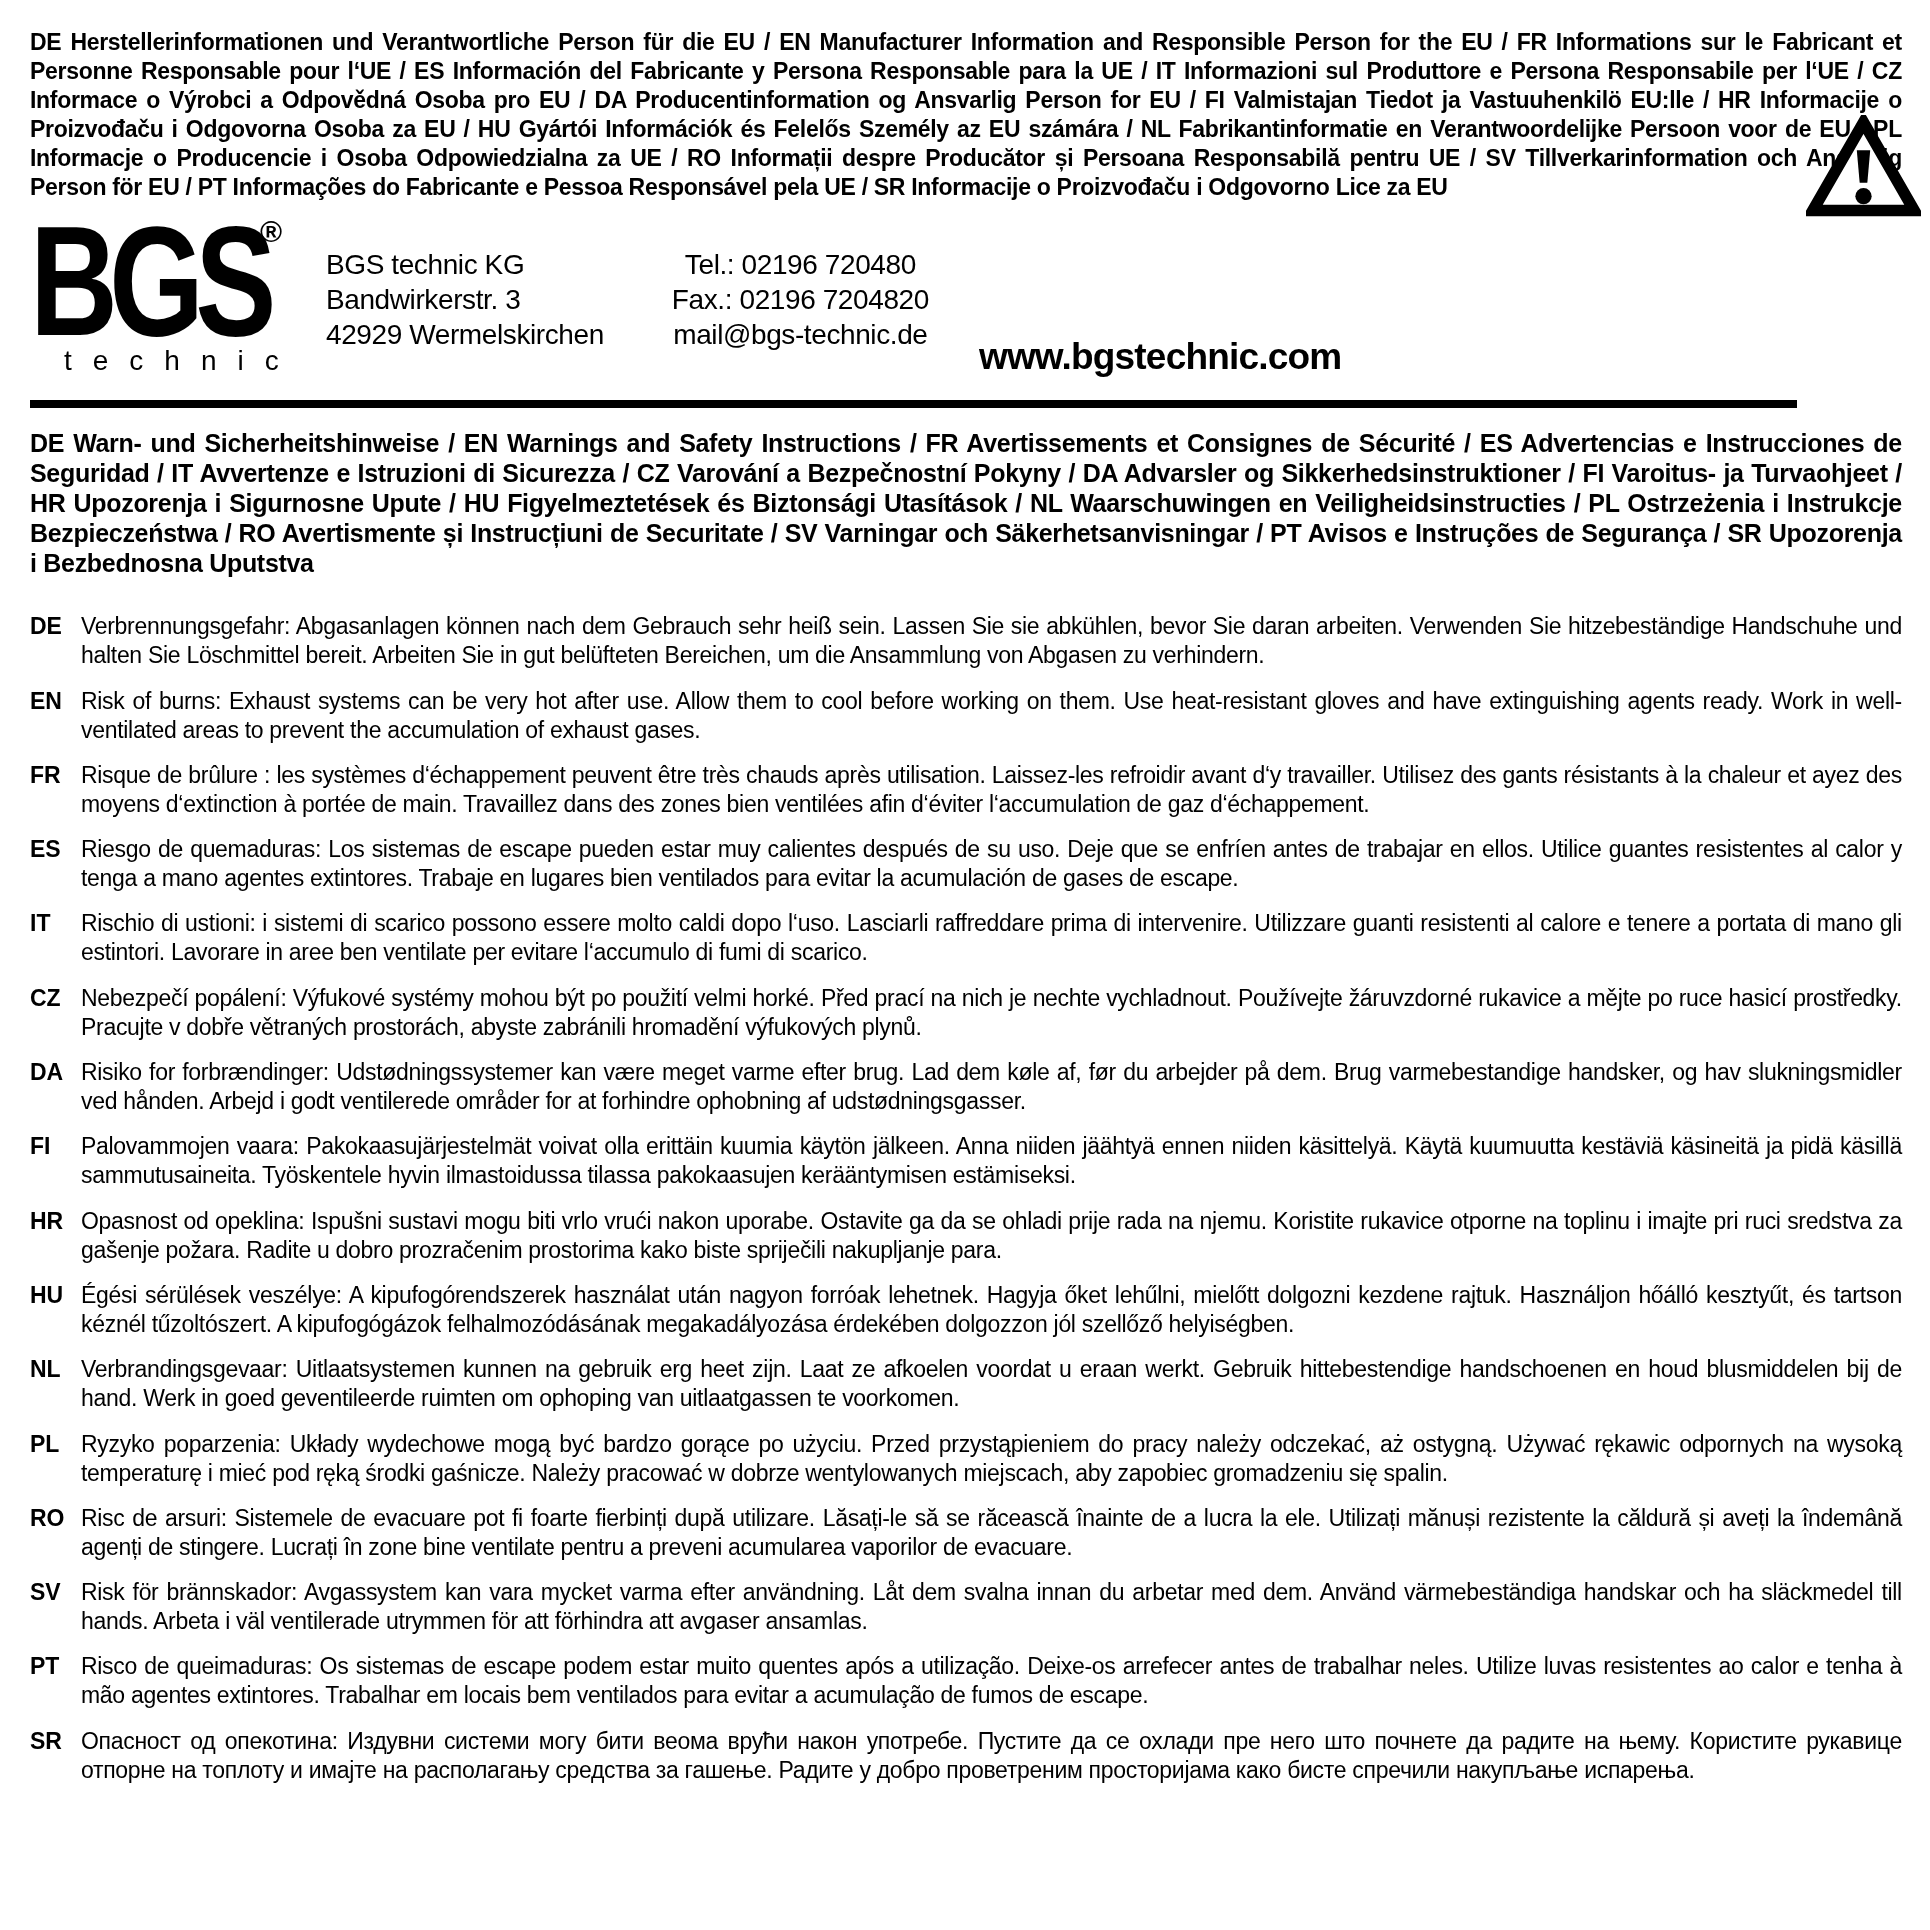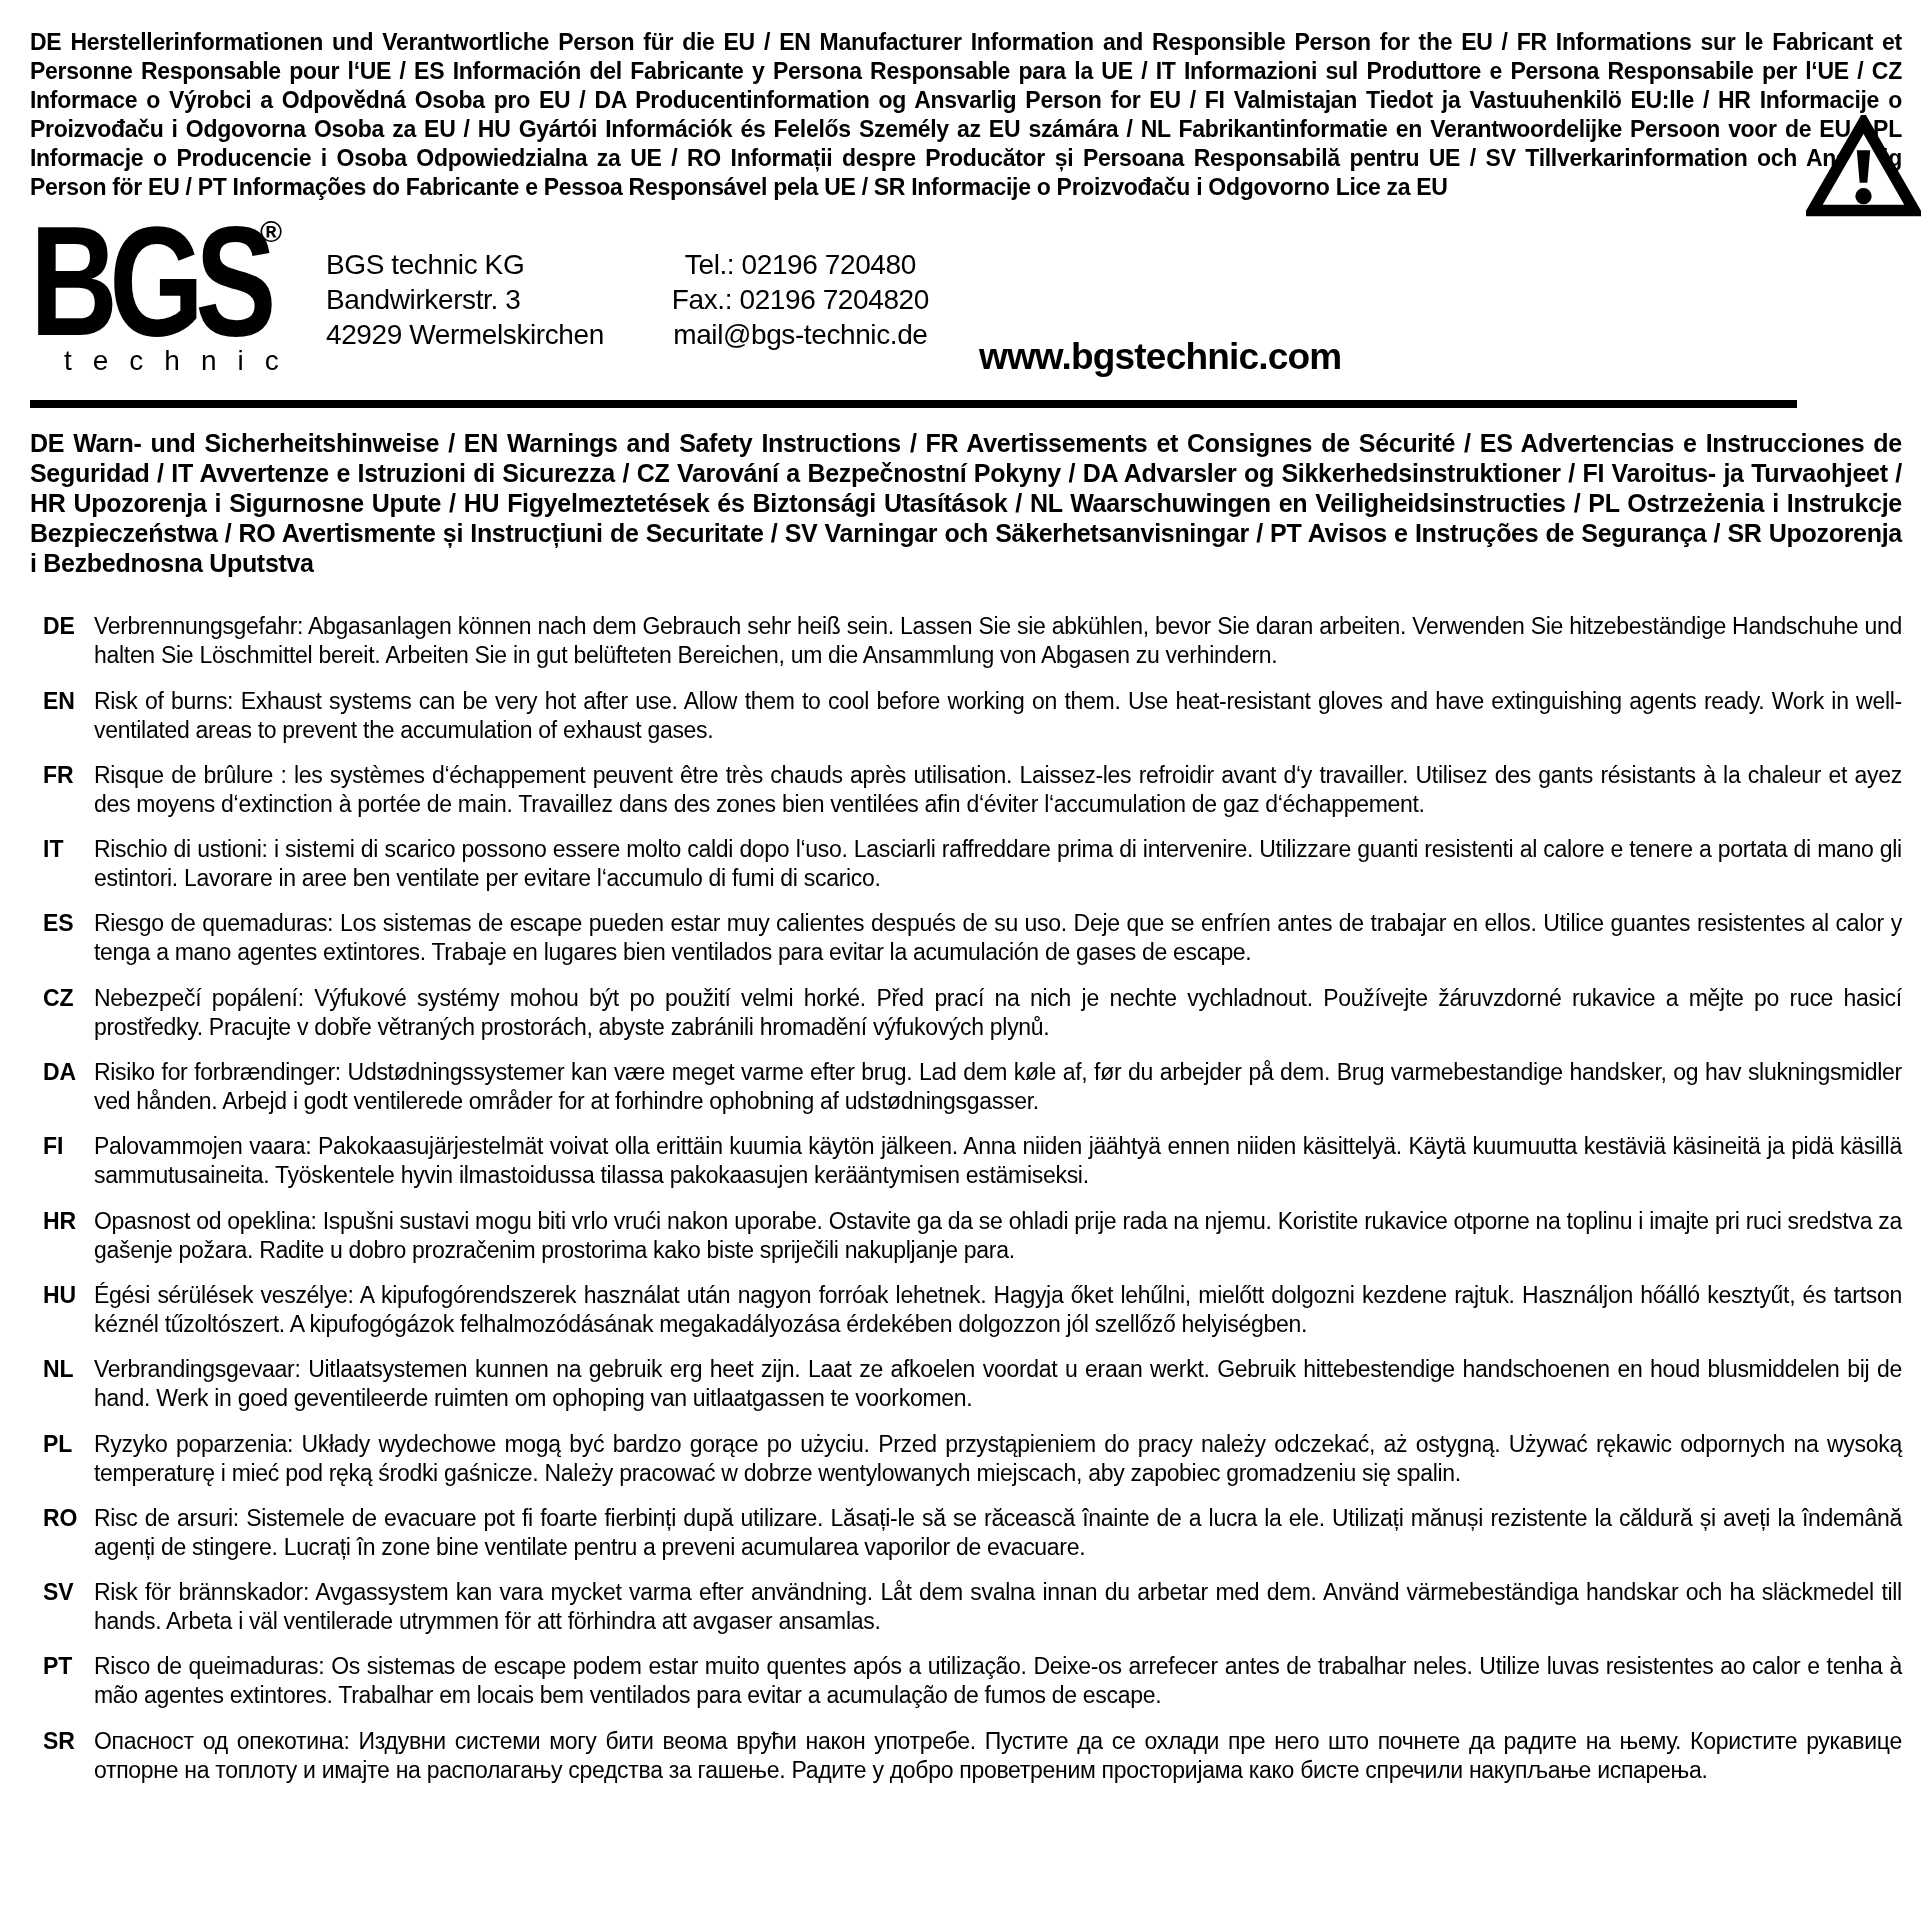--- a/index.html
+++ b/index.html
@@ -108,21 +108,20 @@
     padding-right: 1.6px;
   }
   
   .warnings-list {
     margin-top: 34px;
   }
   .warning-item {
     display: grid;
     grid-template-columns: 51px 1fr;
     margin-bottom: 16.3px;
-    margin-left: 13px;
   }
   .warning-code {
     font-size: 23px;
     font-weight: bold;
     line-height: 29px;
   }
   .warning-text {
     font-size: 23px;
     line-height: 29px;
     letter-spacing: -0.3px;
@@ -181,30 +180,30 @@
         <div class="warning-code">EN</div>
         <div class="warning-text">Risk of burns: Exhaust systems can be very hot after use. Allow them to cool before working on them. Use heat-resistant gloves and have extinguishing agents ready. Work in well-ventilated areas to prevent the accumulation of exhaust gases.</div>
       </div>
 
       <div class="warning-item">
         <div class="warning-code">FR</div>
         <div class="warning-text">Risque de brûlure : les systèmes d‘échappement peuvent être très chauds après utilisation. Laissez-les refroidir avant d‘y travailler. Utilisez des gants résistants à la chaleur et ayez des moyens d‘extinction à portée de main. Travaillez dans des zones bien ventilées afin d‘éviter l‘accumulation de gaz d‘échappement.</div>
       </div>
 
       <div class="warning-item">
+        <div class="warning-code">ES</div>
+        <div class="warning-text">Riesgo de quemaduras: Los sistemas de escape pueden estar muy calientes después de su uso. Deje que se enfríen antes de trabajar en ellos. Utilice guantes resistentes al calor y tenga a mano agentes extintores. Trabaje en lugares bien ventilados para evitar la acumulación de gases de escape.</div>
+      </div>
+
+      <div class="warning-item">
         <div class="warning-code">IT</div>
         <div class="warning-text">Rischio di ustioni: i sistemi di scarico possono essere molto caldi dopo l‘uso. Lasciarli raffreddare prima di intervenire. Utilizzare guanti resistenti al calore e tenere a portata di mano gli estintori. Lavorare in aree ben ventilate per evitare l‘accumulo di fumi di scarico.</div>
       </div>
 
       <div class="warning-item">
-        <div class="warning-code">ES</div>
-        <div class="warning-text">Riesgo de quemaduras: Los sistemas de escape pueden estar muy calientes después de su uso. Deje que se enfríen antes de trabajar en ellos. Utilice guantes resistentes al calor y tenga a mano agentes extintores. Trabaje en lugares bien ventilados para evitar la acumulación de gases de escape.</div>
-      </div>
-
-      <div class="warning-item">
         <div class="warning-code">CZ</div>
         <div class="warning-text">Nebezpečí popálení: Výfukové systémy mohou být po použití velmi horké. Před prací na nich je nechte vychladnout. Používejte žáruvzdorné rukavice a mějte po ruce hasicí prostředky. Pracujte v dobře větraných prostorách, abyste zabránili hromadění výfukových plynů.</div>
       </div>
 
       <div class="warning-item">
         <div class="warning-code">DA</div>
         <div class="warning-text">Risiko for forbrændinger: Udstødningssystemer kan være meget varme efter brug. Lad dem køle af, før du arbejder på dem. Brug varmebestandige handsker, og hav slukningsmidler ved hånden. Arbejd i godt ventilerede områder for at forhindre ophobning af udstødningsgasser.</div>
       </div>
 
       <div class="warning-item">

